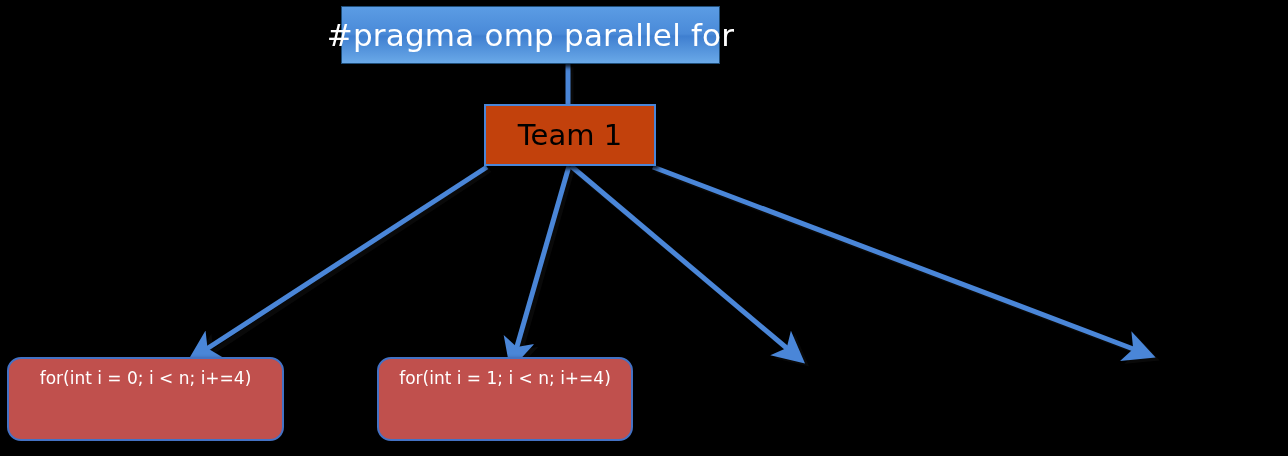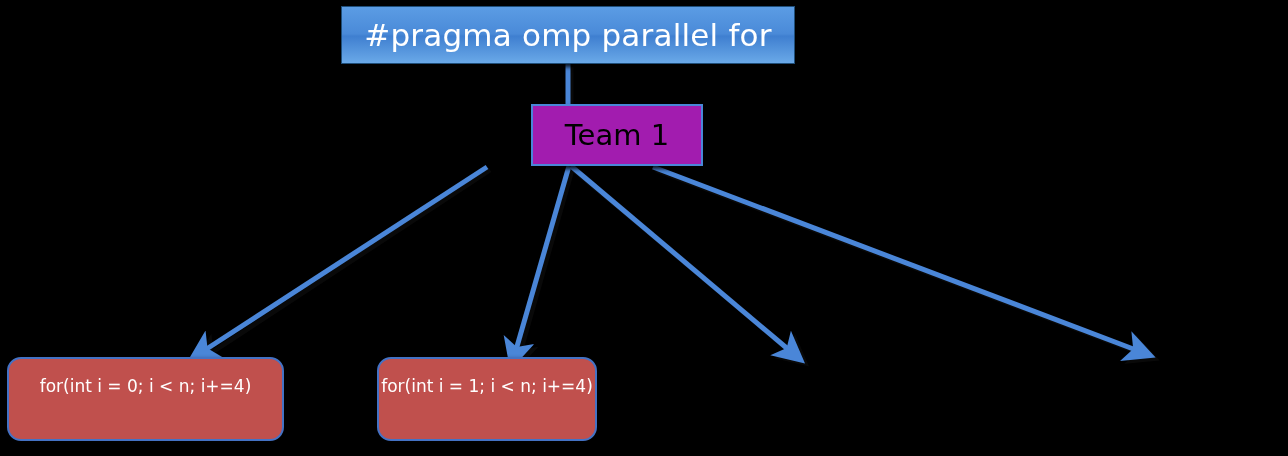--- a/index.html
+++ b/index.html
@@ -26,71 +26,70 @@
   .node {
     position: absolute;
     box-sizing: border-box;
     display: flex;
     justify-content: center;
   }
   
   .pragma-box {
     left: 341px;
     top: 6px;
-    width: 454px;
+    width: 379px;
     height: 58px;
     background: linear-gradient(to bottom, #5b9ce4 0%, #4a8ad8 48%, #3f7fd0 52%, #6aa9e8 100%);
     border: 1px solid #1f4e79;
     box-shadow: 3px 3px 4px rgba(0,0,0,0.85);
     align-items: center;
   }
   .pragma-label {
     color: #ffffff;
     font-size: 31px;
     line-height: 1;
     letter-spacing: 0.2px;
     white-space: nowrap;
   }
   
   .team-box {
     left: 484px;
     top: 104px;
     width: 172px;
     height: 62px;
-    background: #a21caf;
+    background: #c2410c;
     border: 2px solid #4a86d8;
     box-shadow: 3px 3px 4px rgba(0,0,0,0.85);
     align-items: center;
-    margin-left: 47px;
   }
   .team-label {
     color: #000000;
     font-size: 29px;
     line-height: 1;
     white-space: nowrap;
   }
   
   .loop-box {
     top: 357px;
     height: 84px;
     background: #c0504d;
     border: 2px solid #4472c4;
     border-radius: 14px;
     box-shadow: 3px 3px 5px rgba(0,0,0,0.85);
     align-items: flex-start;
-    padding-top: 18px;
+    padding-top: 10px;
   }
   .loop-label {
     color: #ffffff;
     font-size: 17px;
     line-height: 1.1;
     white-space: nowrap;
   }
   #loop-0 { left: 7px;    width: 277px; }
-  #loop-1 { left: 377px;  width: 220px; }
+  #loop-1 { left: 377px;  width: 256px; }
   #loop-2 { left: 687px;  width: 276px; }
   #loop-3 { left: 1008px; width: 276px; }
 </style>
 </head>
 <body>
 
 <div id="canvas">
 
   <svg class="arrows-layer" viewBox="0 0 1288 456" width="1288" height="456">
     <defs>

